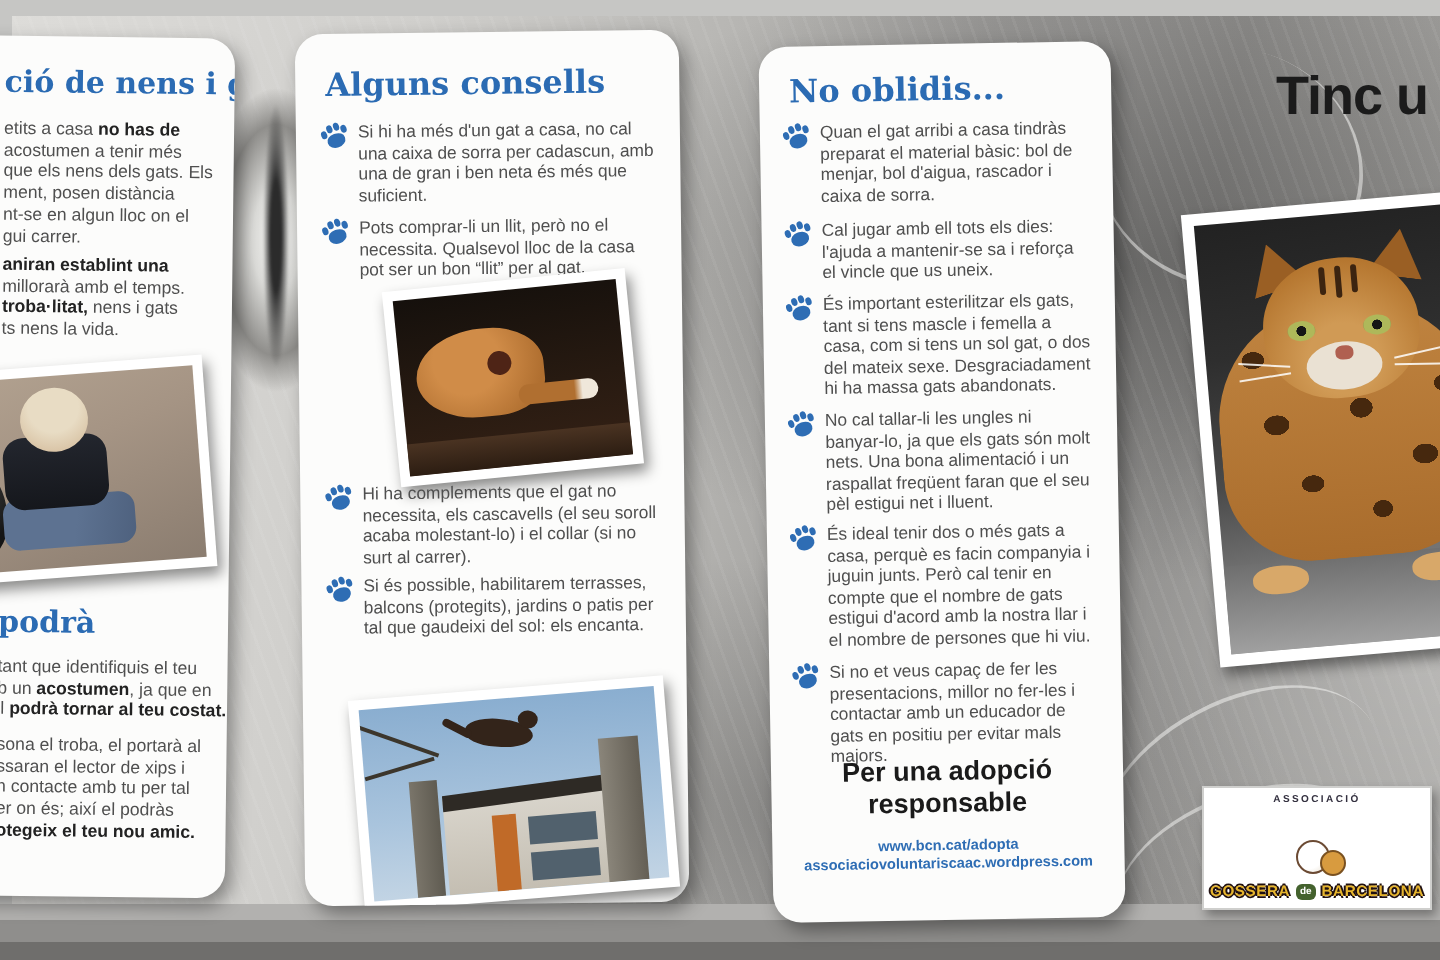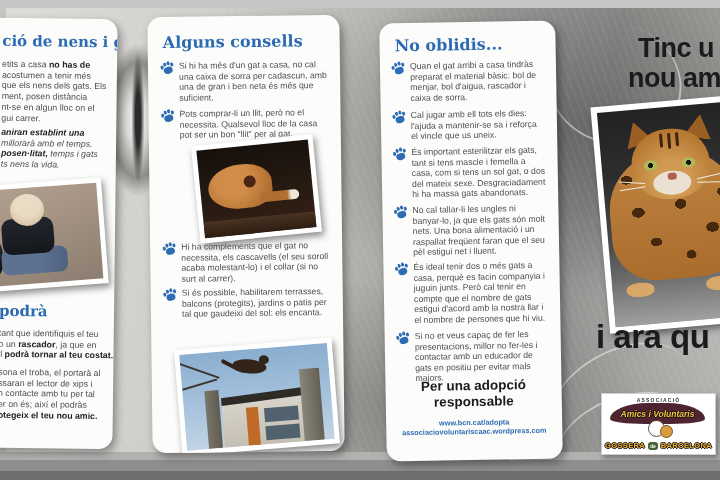--- a/index.html
+++ b/index.html
@@ -37,21 +37,21 @@
   .btxt{margin:0;font-size:8.7px;line-height:10.6px;color:#4f4f4f;}
   .paw{position:relative;display:block;width:13px;height:12px;flex:0 0 13px;transform:rotate(-18deg);margin-top:1px;}
   .paw::before{content:"";position:absolute;left:0;top:2px;width:3.2px;height:4px;border-radius:50%;
     background:#2e6db4;box-shadow:3.4px -2px 0 0 #2e6db4,7px -2.2px 0 0 #2e6db4,10.2px 0 0 0 #2e6db4;}
   .paw::after{content:"";position:absolute;left:2.2px;top:5.4px;width:8.4px;height:6.4px;
     background:#2e6db4;border-radius:50% 50% 55% 55%;}
   
   .lp{left:-85px;top:18px;width:200px;height:430px;transform:rotate(.7deg);}
   .lp-title{position:absolute;left:85px;top:14px;font-size:15px;}
   .lp-p1{position:absolute;left:85px;top:41px;}
-  .lp-p2{position:absolute;left:85px;top:109px;font-style:italic;}
+  .lp-p2{position:absolute;left:85px;top:109px;}
   .lp-title2{position:absolute;left:85px;top:284px;font-size:15px;}
   .lp-p3{position:absolute;left:85px;top:310px;}
   .lp-p4{position:absolute;left:85px;top:349px;}
   
   .mp{left:150px;top:16px;width:192px;height:436px;transform:rotate(-.7deg);}
   .mp-title{position:absolute;left:15px;top:16px;font-size:16px;}
   .mp-b1{left:13px;top:44px;width:168px;}
   .mp-b2{left:13px;top:92px;width:168px;}
   .mp-b3{left:13px;top:225px;width:168px;}
   .mp-b4{left:13px;top:271px;width:168px;}
@@ -185,35 +185,35 @@
       <div class="ln"><span>etits a casa </span><b>no has de</b><span></span></div>
       <div class="ln"><span>acostumen a tenir més</span><b></b></div>
       <div class="ln"><span>que els nens dels gats. Els</span></div>
       <div class="ln"><span>ment, posen distància</span></div>
       <div class="ln"><span>nt-se en algun lloc on el</span></div>
       <div class="ln"><span>gui carrer.</span></div>
     </div>
     <div class="lp-p2">
       <div class="ln"><b>aniran establint una</b></div>
       <div class="ln"><span>millorarà amb el temps.</span></div>
-      <div class="ln"><b>posen·litat,</b><span> temps i gats</span></div>
+      <div class="ln"><b>troba·litat,</b><span> nens i gats</span></div>
       <div class="ln"><span>ts nens la vida.</span></div>
     </div>
     <div class="photo lp-photo">
       <div class="ph ph-baby">
         <div class="baby-cat"></div>
         <div class="baby-legs"></div>
         <div class="baby-body"></div>
         <div class="baby-head"></div>
       </div>
     </div>
     <h2 class="blue-title lp-title2">podrà</h2>
     <div class="lp-p3">
       <div class="ln"><span>tant que identifiquis el teu</span></div>
-      <div class="ln"><span>b un </span><b>rascador</b><span>, ja que en</span></div>
+      <div class="ln"><span>b un </span><b>acostumen</b><span>, ja que en</span></div>
       <div class="ln"><span>'l </span><b>podrà tornar al teu costat.</b></div>
     </div>
     <div class="lp-p4">
       <div class="ln"><span>sona el troba, el portarà al</span></div>
       <div class="ln"><span>ssaran el lector de xips i</span></div>
       <div class="ln"><span>n contacte amb tu per tal</span></div>
       <div class="ln"><span>er on és; així el podràs</span></div>
       <div class="ln"><b>otegeix el teu nou amic.</b></div>
     </div>
   </div>
@@ -287,21 +287,20 @@
     </div>
     <div class="rp-foot">Per una adopció responsable</div>
     <div class="rp-urls">
       <div>www.bcn.cat/adopta</div>
       <div>associaciovoluntariscaac.wordpress.com</div>
     </div>
   </div>
 
   <div class="cover-title">
     <div class="ct1">Tinc u</div>
-    <div class="ct2">nou am</div>
   </div>
 
   <div class="photo bengal">
     <div class="ph ph-bengal">
       <div class="b-floor"></div>
       <div class="b-earL"></div>
       <div class="b-earR"></div>
       <div class="b-body"></div>
       <div class="b-head">
         <div class="b-stripe" style="left:30px;"></div>
@@ -314,27 +313,23 @@
         <div class="b-wh" style="left:-14px;top:50px;transform:rotate(8deg);"></div>
         <div class="b-wh" style="left:-14px;top:56px;transform:rotate(-4deg);"></div>
         <div class="b-wh" style="left:64px;top:50px;transform:rotate(-8deg);"></div>
         <div class="b-wh" style="left:64px;top:56px;transform:rotate(4deg);"></div>
       </div>
       <div class="b-pawL"></div>
       <div class="b-pawR"></div>
     </div>
   </div>
 
-  <div class="cover-sub">i ara qu</div>
 
   <div class="logo">
     <div class="logo-assoc">ASSOCIACIÓ</div>
-    <div class="logo-arc">
-      <span>Amics i Voluntaris</span>
-    </div>
     <div class="mascot-dog"></div>
     <div class="mascot-cat"></div>
     <div class="logo-bottom">
       <span class="logo-big">GOSSERA</span>
       <span class="logo-de">de</span>
       <span class="logo-big">BARCELONA</span>
     </div>
   </div>
 
 </div>

